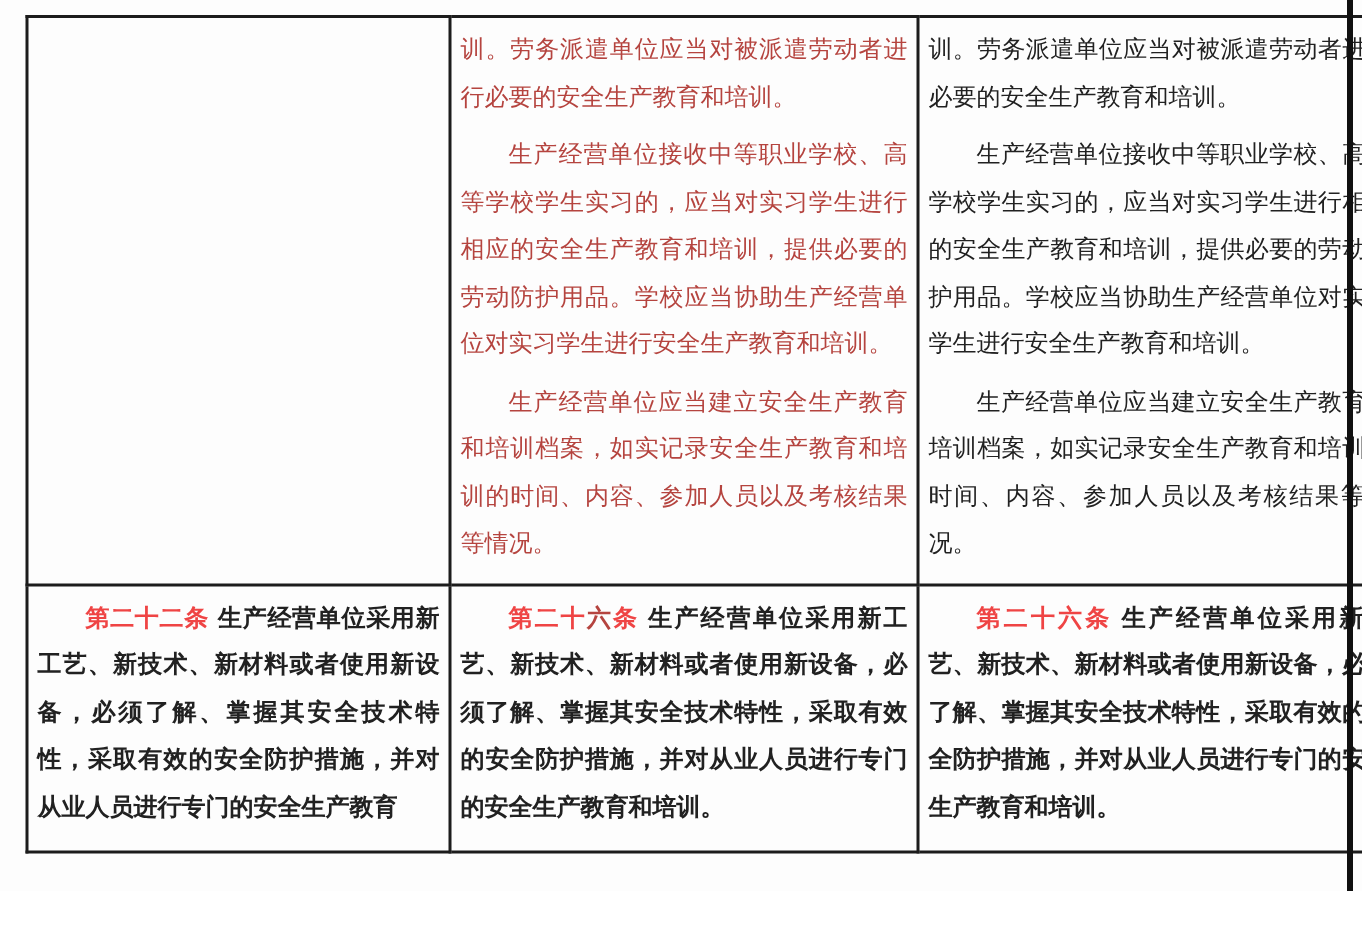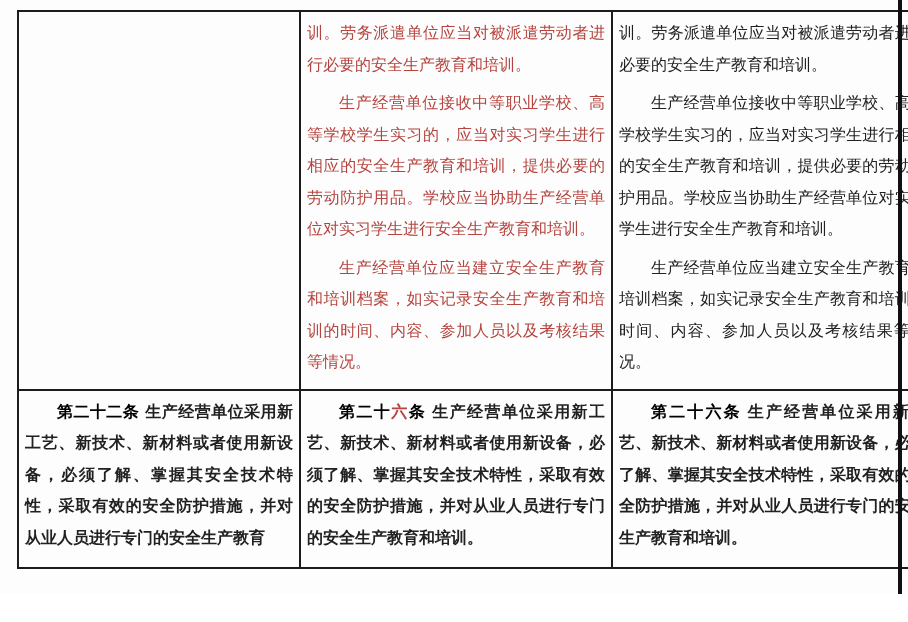--- a/index.html
+++ b/index.html
@@ -41,21 +41,21 @@
   tr.row-top td    { height: 364px; }
   tr.row-bottom td { height: 167px; }
 
   td p {
     margin: 0 0 7px 0;
     padding: 0;
   }
   td p.indent { text-indent: 2em; }
 
   .red-text, .red-text p { color: #b5443f; }
-  .article-no { font-weight: bold; color: #000000; }
+  .article-no { font-weight: bold; color: #ef4444; }
   .article-no-red { font-weight: bold; color: #b5443f; }
   .article-body { margin-left: 0.38em; font-weight: bold; }
 
   .page-footer {
     position: absolute;
     left: 0;
     top: 591px;
     width: 908px;
     text-align: right;
     font-size: 17px;

